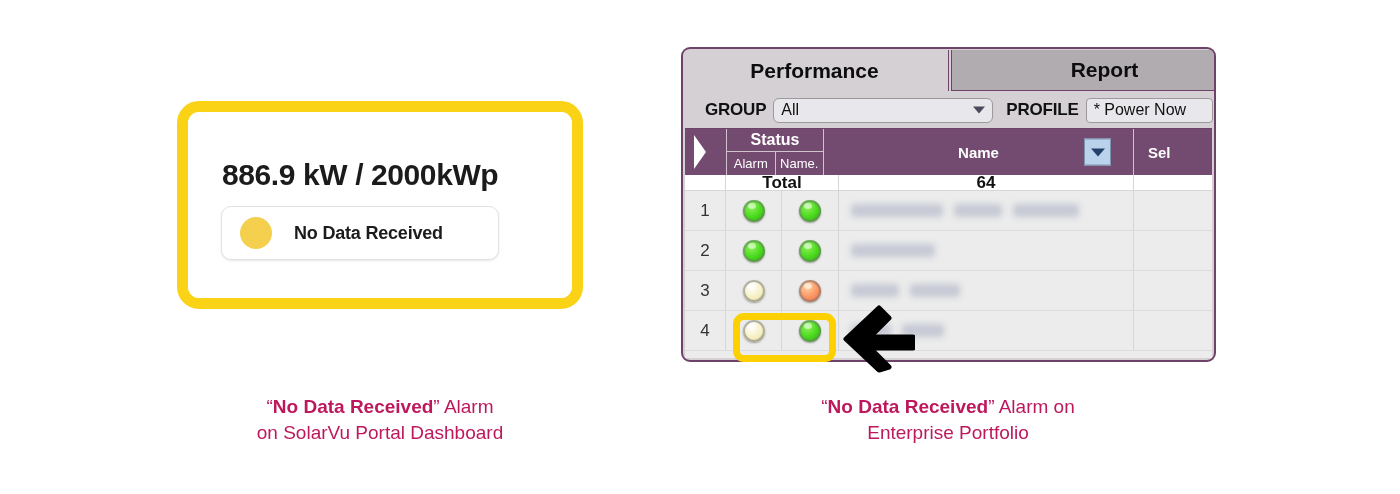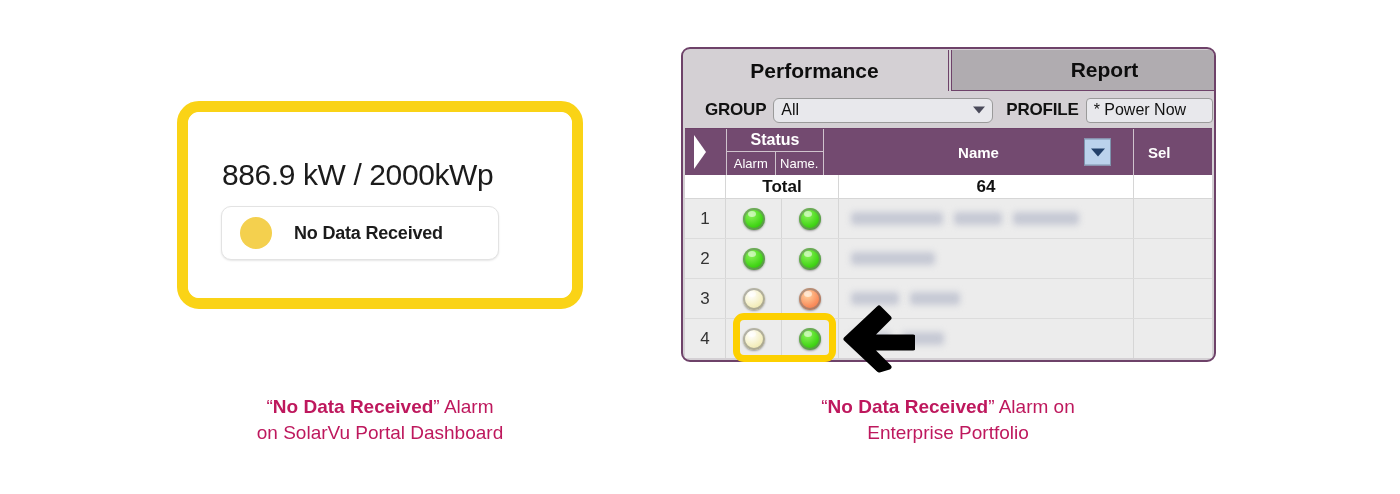--- a/index.html
+++ b/index.html
@@ -21,21 +21,21 @@
     background:#ffffff;
     border:11px solid #FAD316;
     border-radius:22px;
   }
   #dashboard-card-inner{
     position:absolute;left:0;top:0;right:0;bottom:0;
     background:#ffffff;border-radius:12px;
   }
   #power-readout{
     position:absolute;left:34px;top:46px;
-    font-size:30px;font-weight:400;
+    font-size:30px;font-weight:700;
     color:#1b1b1b;
     letter-spacing:-0.4px;
     white-space:nowrap;
   }
   #alarm-pill{
     position:absolute;left:33px;top:94px;
     width:278px;height:54px;
     box-sizing:border-box;
     background:#ffffff;
     border:1px solid #e3e3e3;
@@ -188,21 +188,21 @@
   #name-sort-button .caret-down{
     width:0;height:0;
     border-left:7px solid transparent;
     border-right:7px solid transparent;
     border-top:8px solid #22406a;
   }
   #th-sel{width:78px;justify-content:flex-start;padding-left:14px;}
 
   
   #total-row{
-    height:24px;background:#ffffff;
+    height:16px;background:#ffffff;
     border-bottom:1px solid #d6d6d6;
   }
   .td{
     box-sizing:border-box;
     display:flex;align-items:center;justify-content:center;
     font-size:17px;color:#111;
     height:100%;
   }
   #total-row .td{font-weight:700;}
   .c-rownum{width:41px;border-right:1px solid #d6d6d6;}

